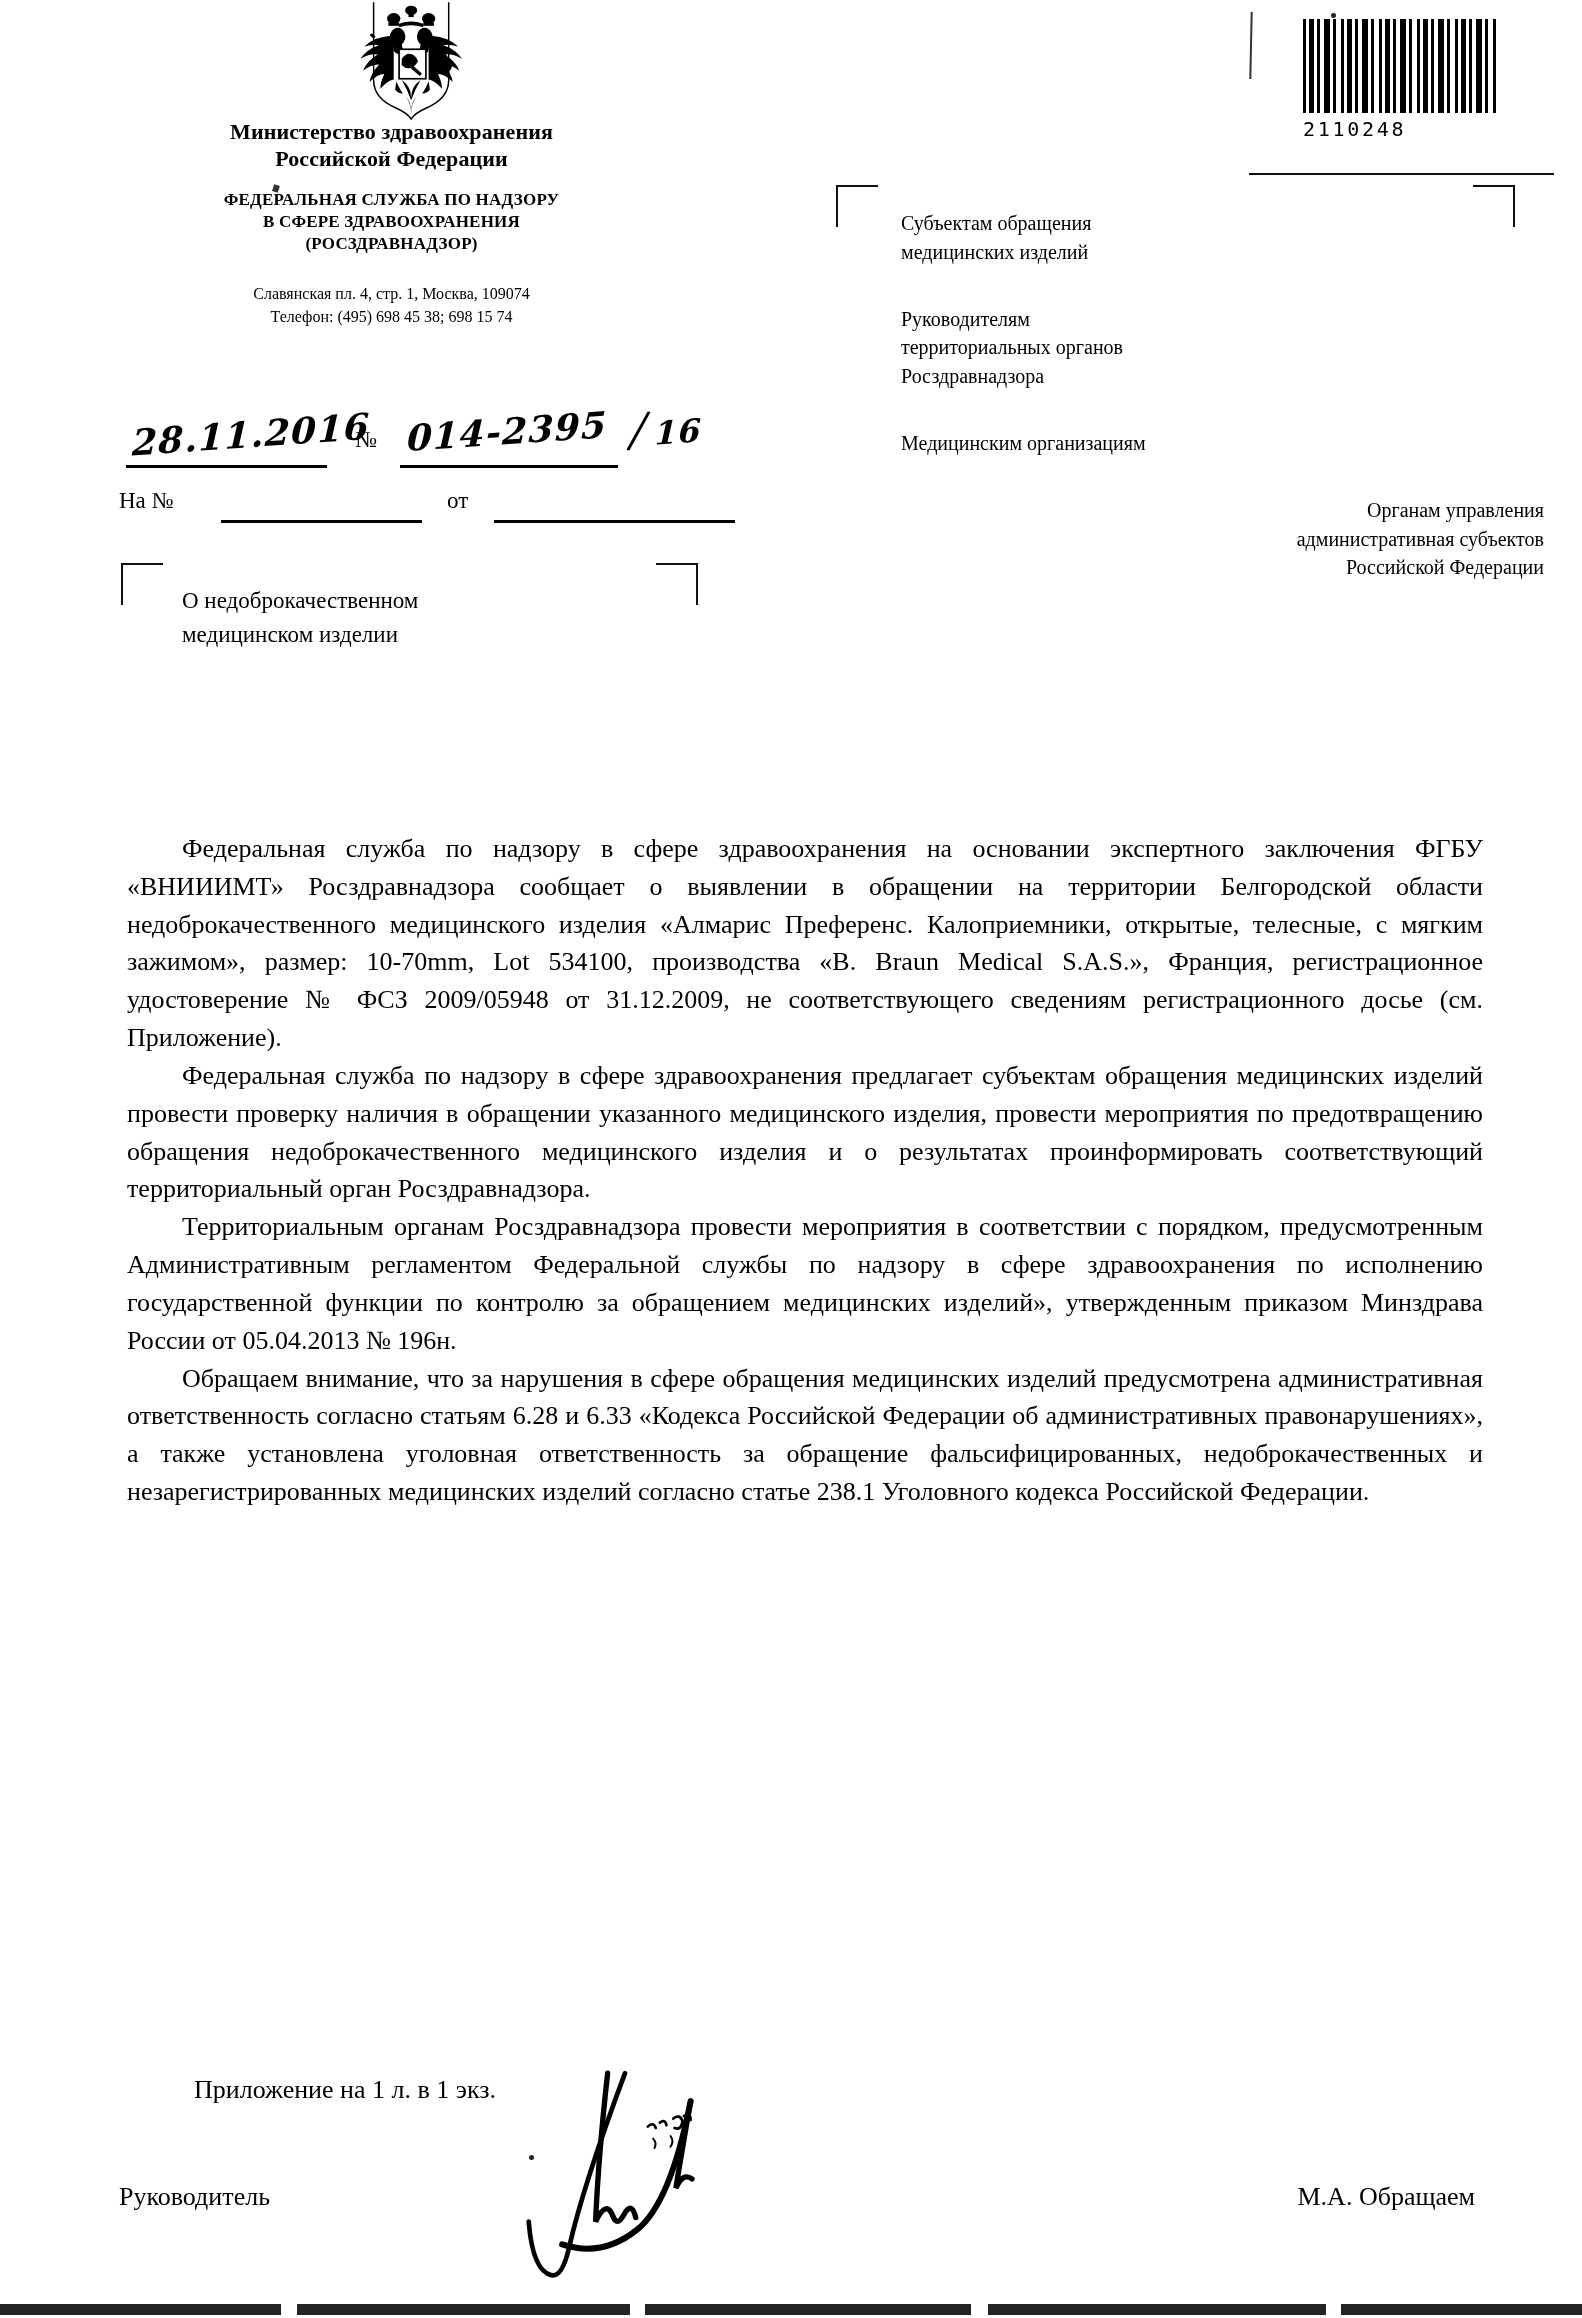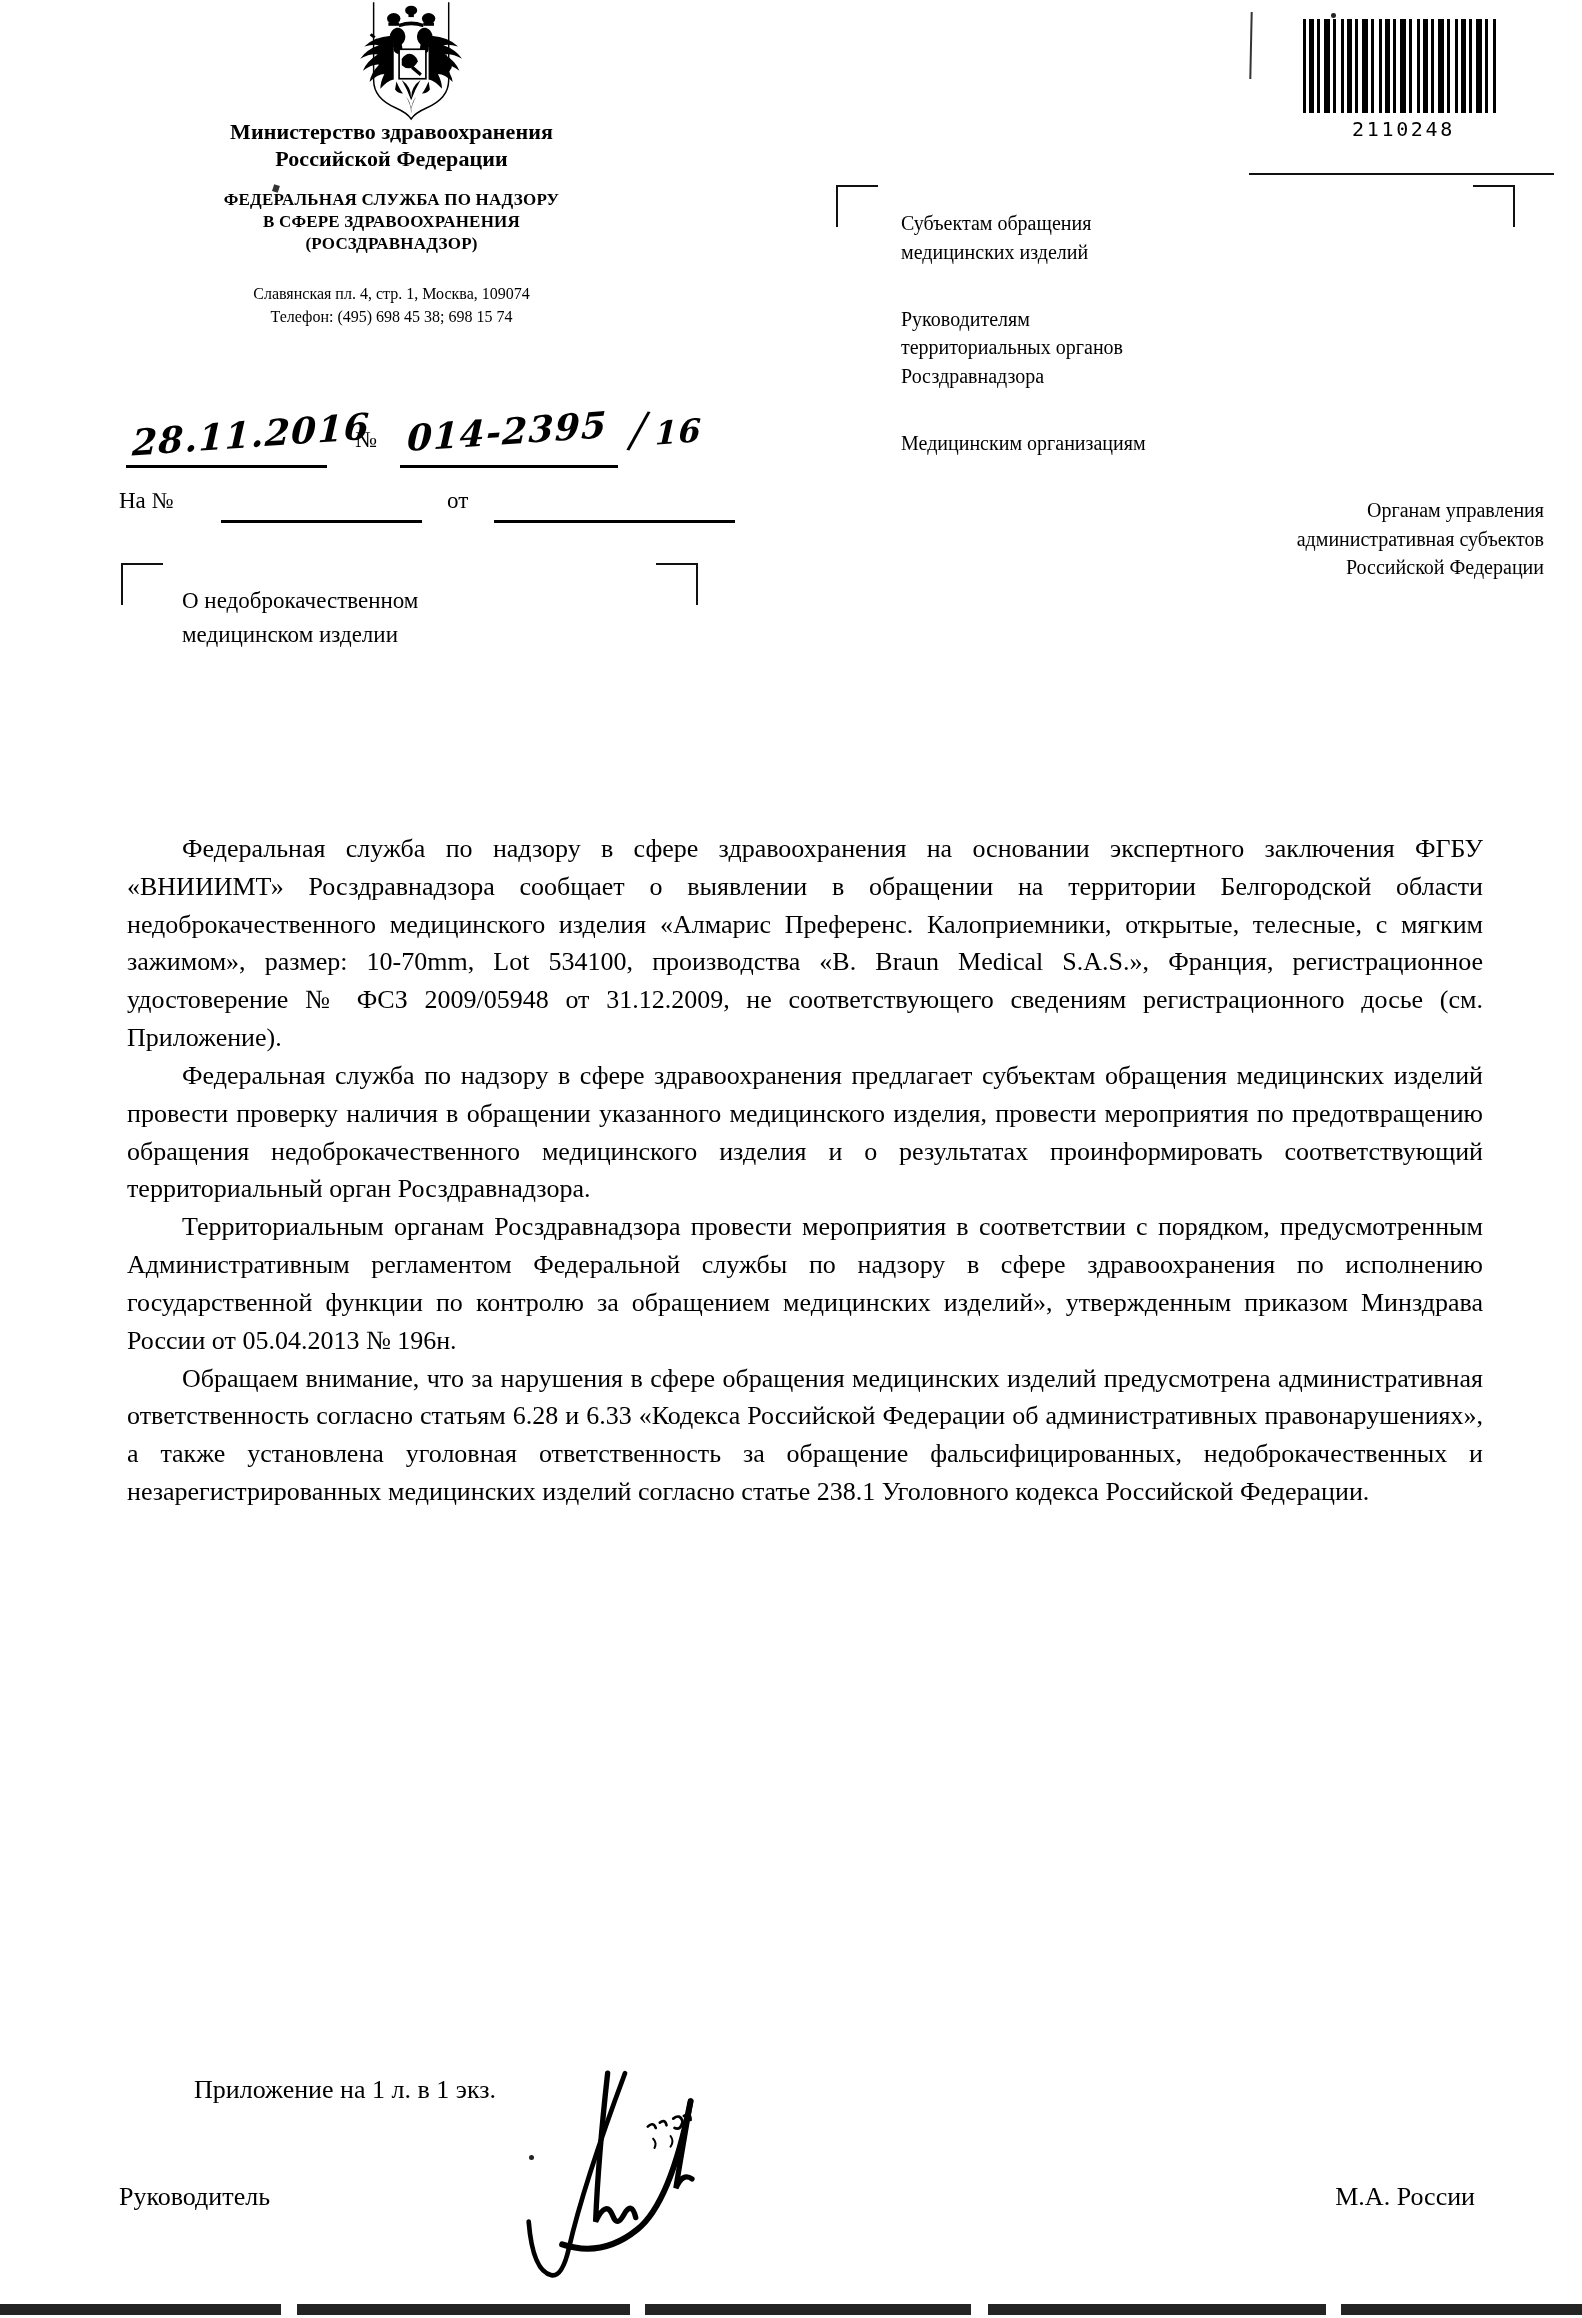--- a/index.html
+++ b/index.html
@@ -18,21 +18,20 @@
     background: #ffffff;
     overflow: hidden;
   }
 
   
   .barcode-block {
     position: absolute;
     left: 1303px;
     top: 19px;
     width: 201px;
-    text-align: center;
   }
   .barcode-bars {
     height: 94px;
     width: 194px;
     background-image: repeating-linear-gradient(
       to right,
       #000 0px, #000 3.3px, #fff 3.3px, #fff 6px,
       #000 6px, #000 11.4px, #fff 11.4px, #fff 14px,
       #000 14px, #000 16.7px, #fff 16.7px, #fff 21.4px,
       #000 21.4px, #000 27.5px, #fff 27.5px, #fff 30px,
@@ -463,21 +462,21 @@
         <path d="M242 70 q10 -6 10 6" stroke-width="4"></path>
         <path d="M196 104 q6 6 2 14" stroke-width="3"></path>
         <path d="M222 100 q6 8 0 16" stroke-width="3"></path>
       </g>
     </svg>
   </div>
   <div class="sig-dot"></div>
 
   <div class="sign-row">
     <span class="sign-title">Руководитель</span>
-    <span class="sign-name">М.А. России</span>
+    <span class="sign-name">М.А. Обращаем</span>
   </div>
 
   <div class="bottom-edge"></div>
   <div class="bottom-edge-notch" style="left:281px;width:16px;"></div>
   <div class="bottom-edge-notch" style="left:630px;width:14.7px;"></div>
   <div class="bottom-edge-notch" style="left:971px;width:17.4px;"></div>
   <div class="bottom-edge-notch" style="left:1326px;width:14.7px;"></div>
 
 </div>
 

